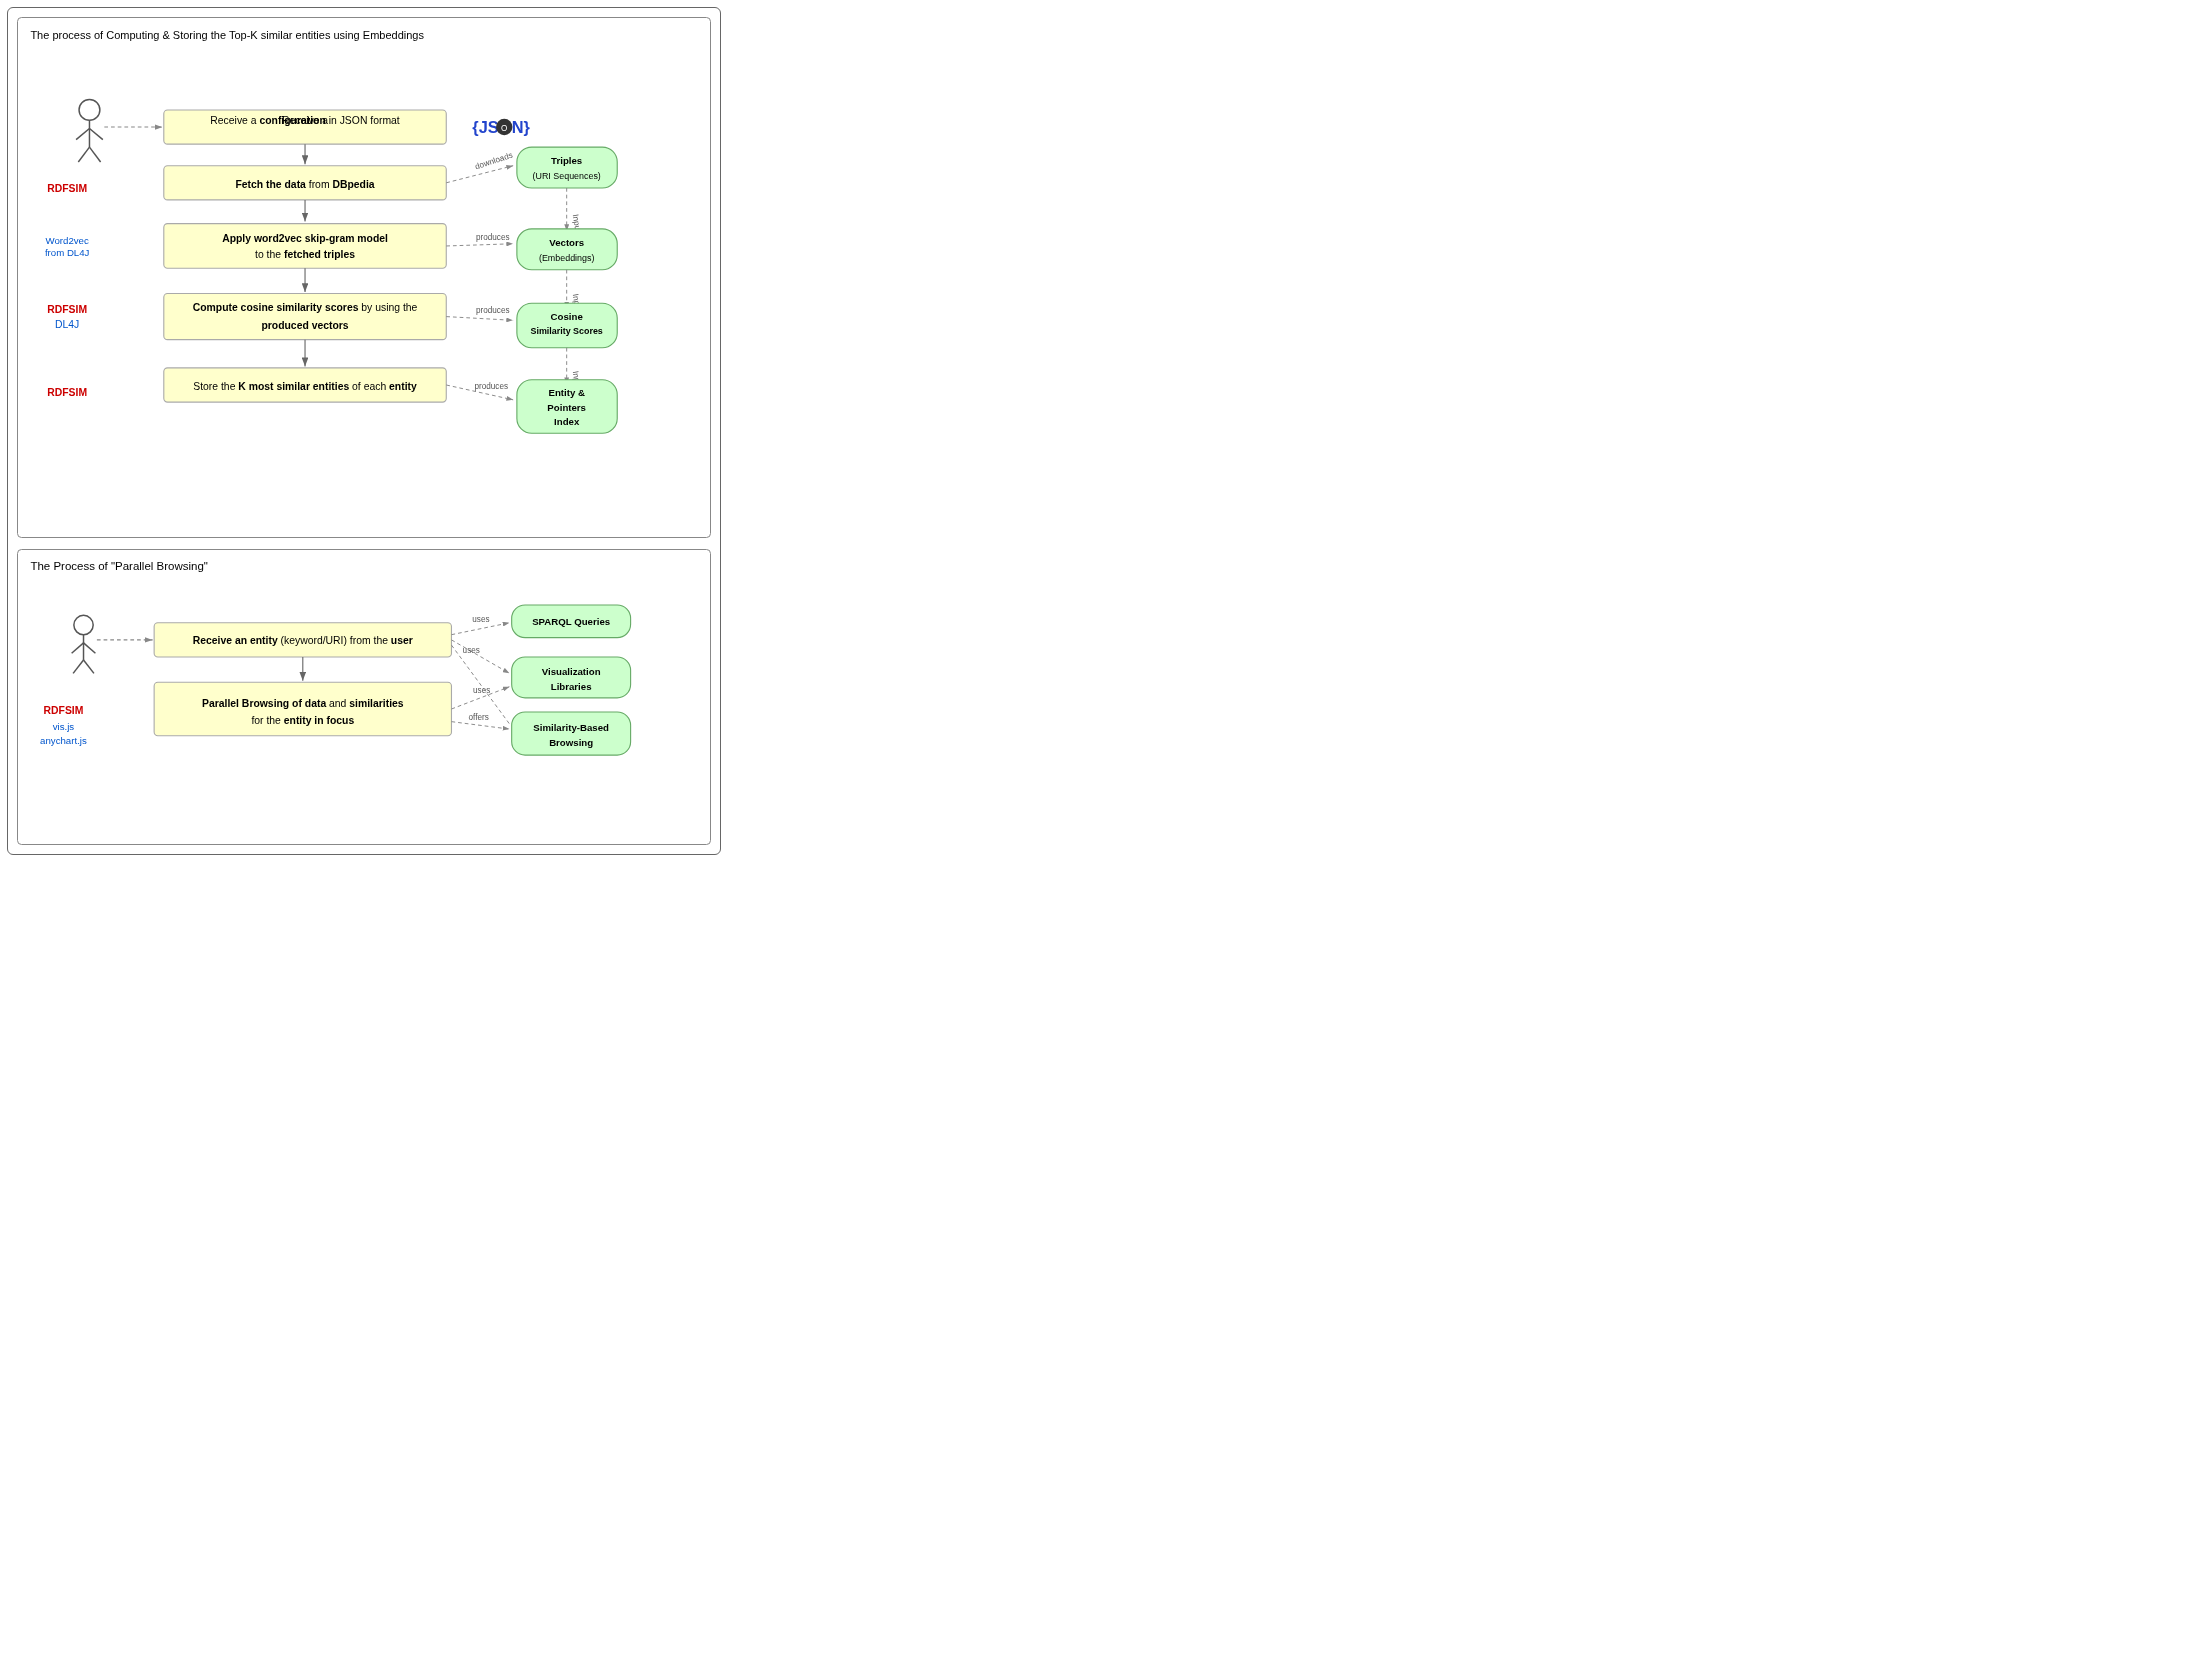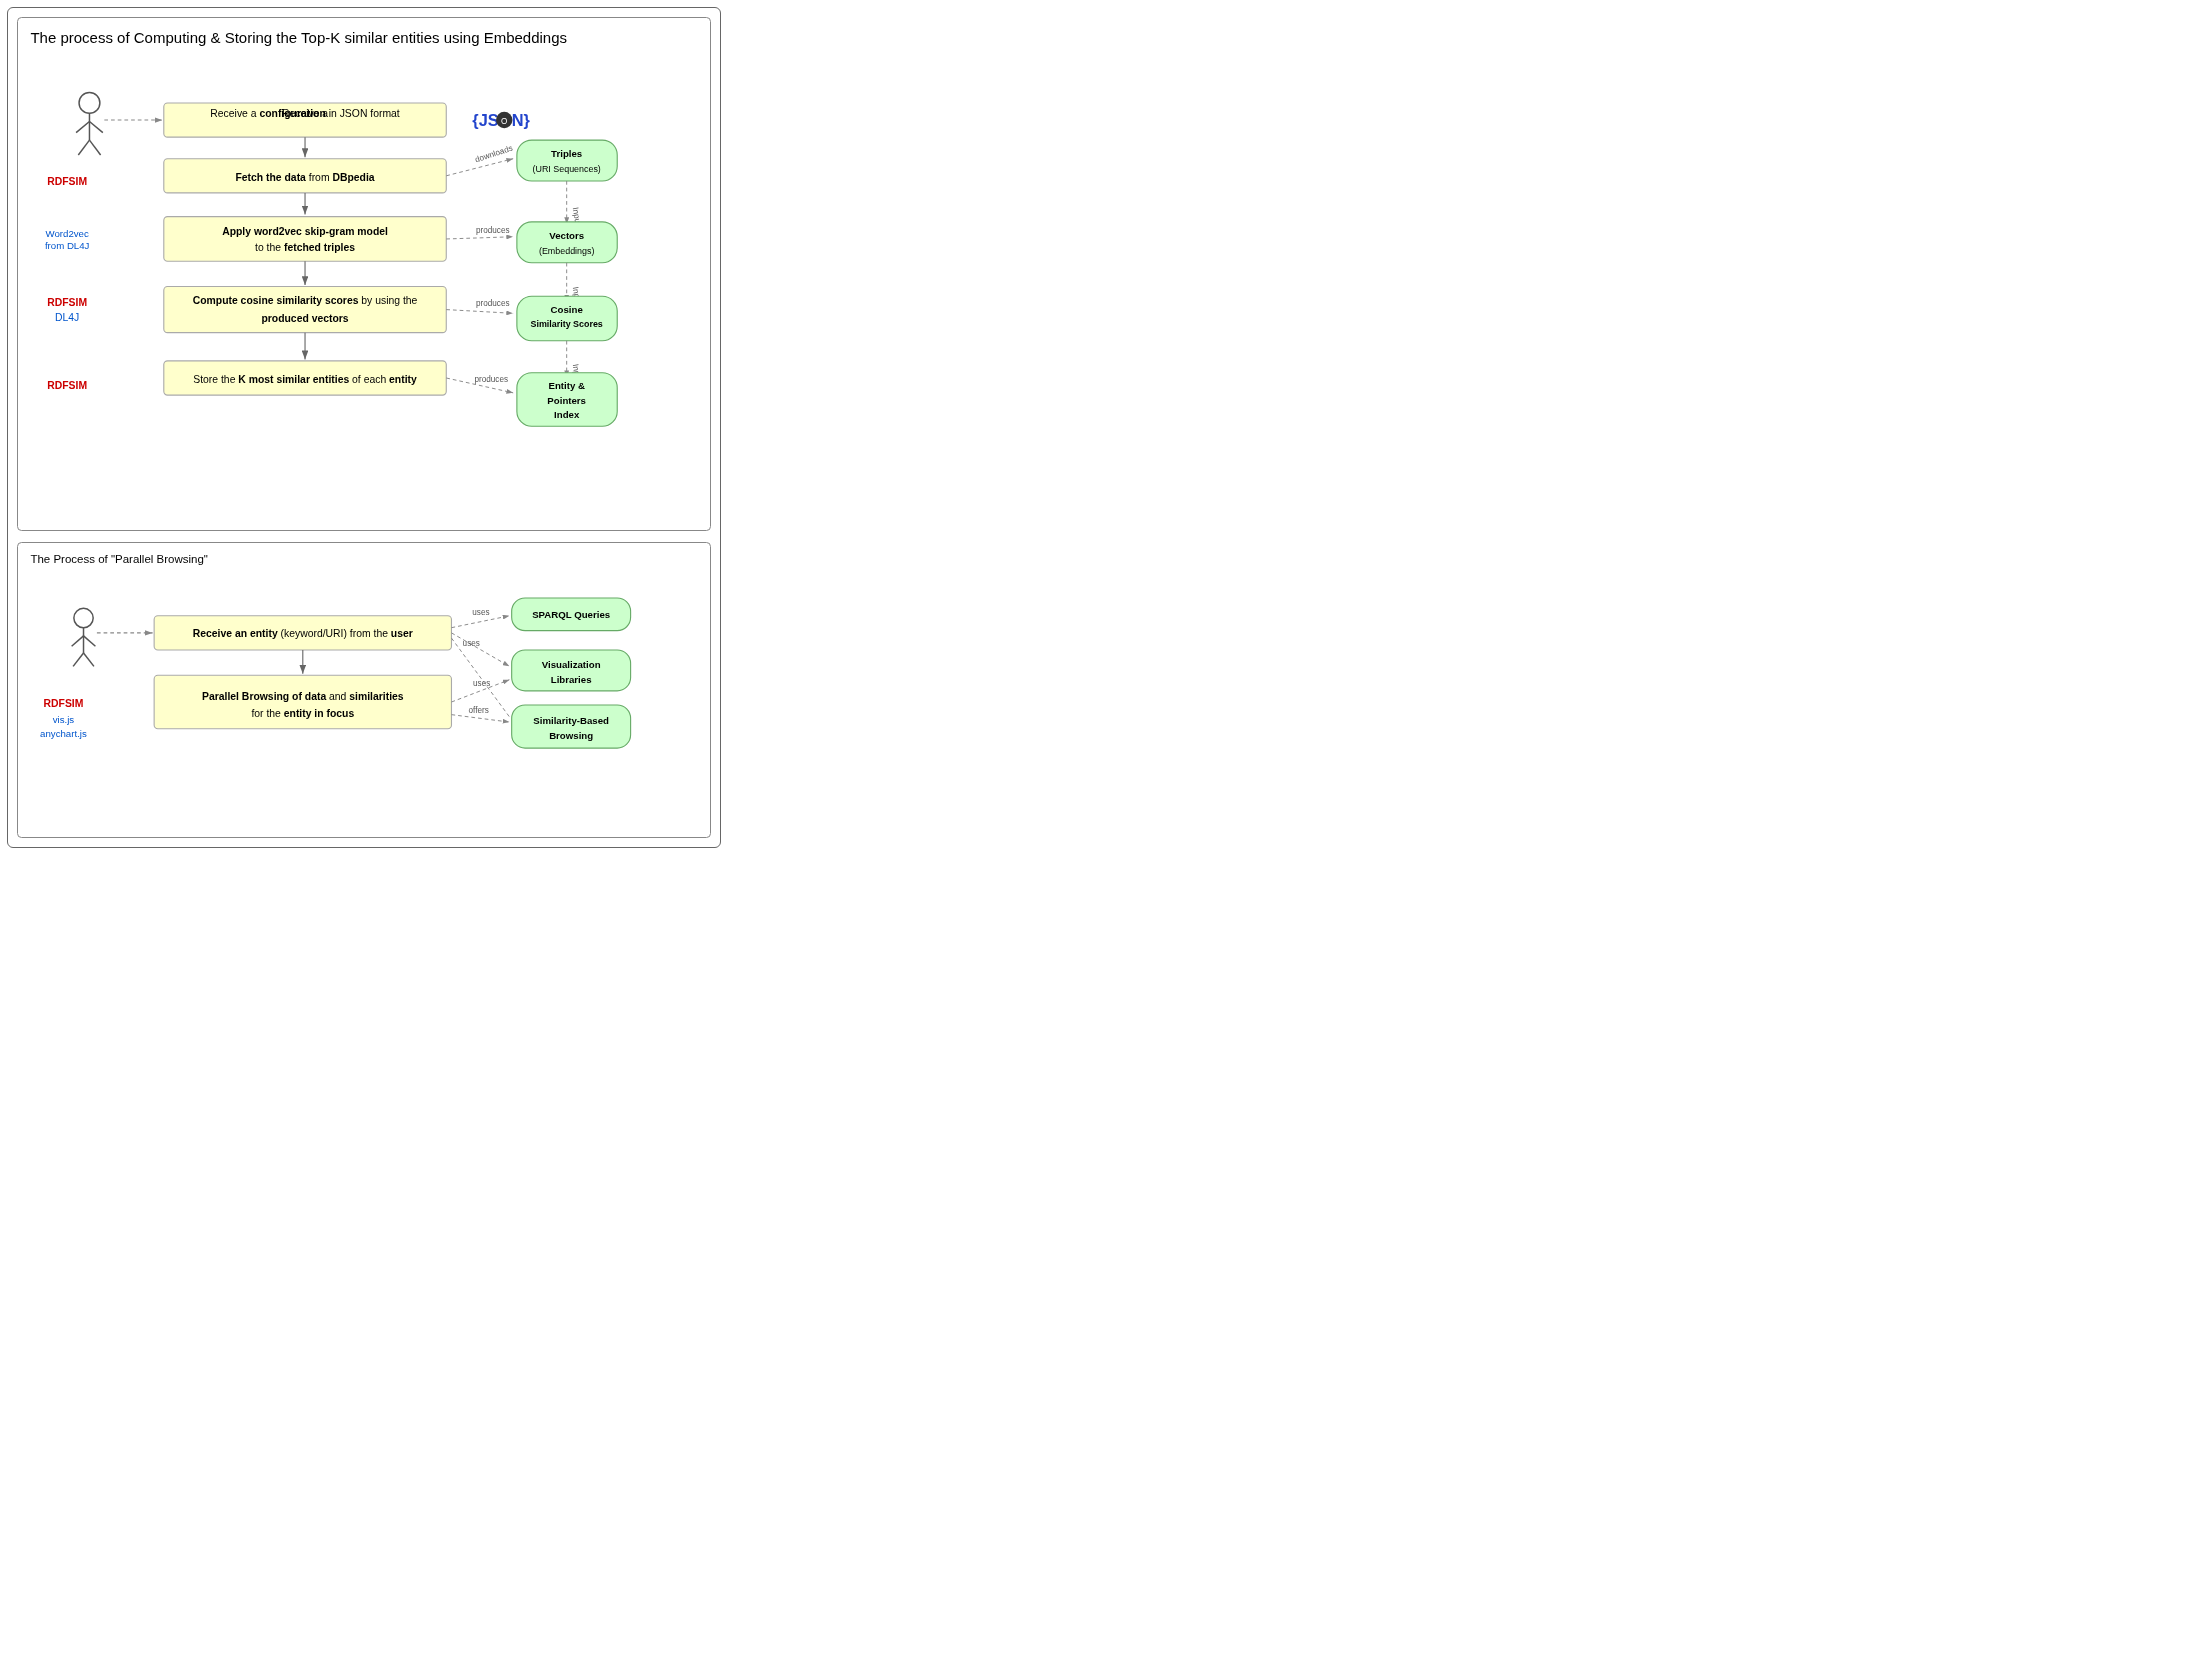--- a/index.html
+++ b/index.html
@@ -9,21 +9,21 @@
       width: 729px;
       padding: 7.4px;
     }
   </style>
 </head>
 <body>
 
 <div style="border:1.9px solid #666;border-radius:6px;padding:9px;background:#fff;width:714px;">
 
   <div style="border:1.5px solid #888;border-radius:4.5px;padding:10.4px 12px 7.4px 12px;margin-bottom:10.4px;background:#fff;">
-    <div style="font-size:15px;margin-bottom:16px;color:#000;">
+    <div style="font-size:11px;margin-bottom:28px;color:#000;">
       <span>The process of Computing &amp; Storing the Top-K similar entities using Embeddings</span>
     </div>
 
     <svg viewBox="0 0 900 620" width="669" height="461" style="display:block;margin:0 auto;">
 
       <defs>
         <marker id="arrowhead" markerWidth="8" markerHeight="6" refX="8" refY="3" orient="auto">
           <polygon points="0 0, 8 3, 0 6" fill="#666"></polygon>
         </marker>
         <marker id="arrowhead-dashed" markerWidth="7" markerHeight="5" refX="7" refY="2.5" orient="auto">

